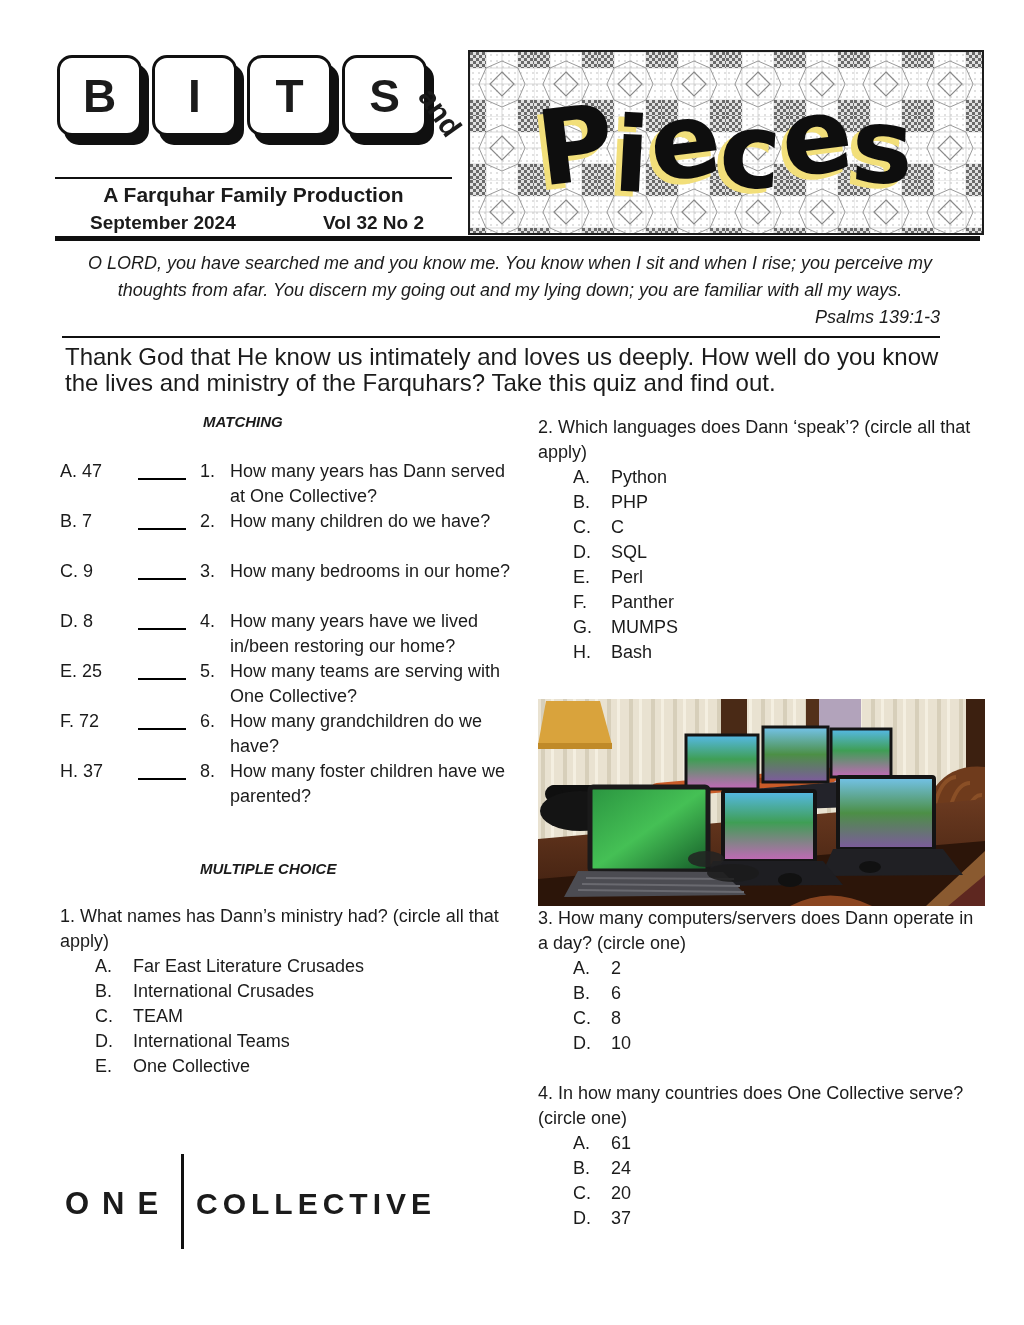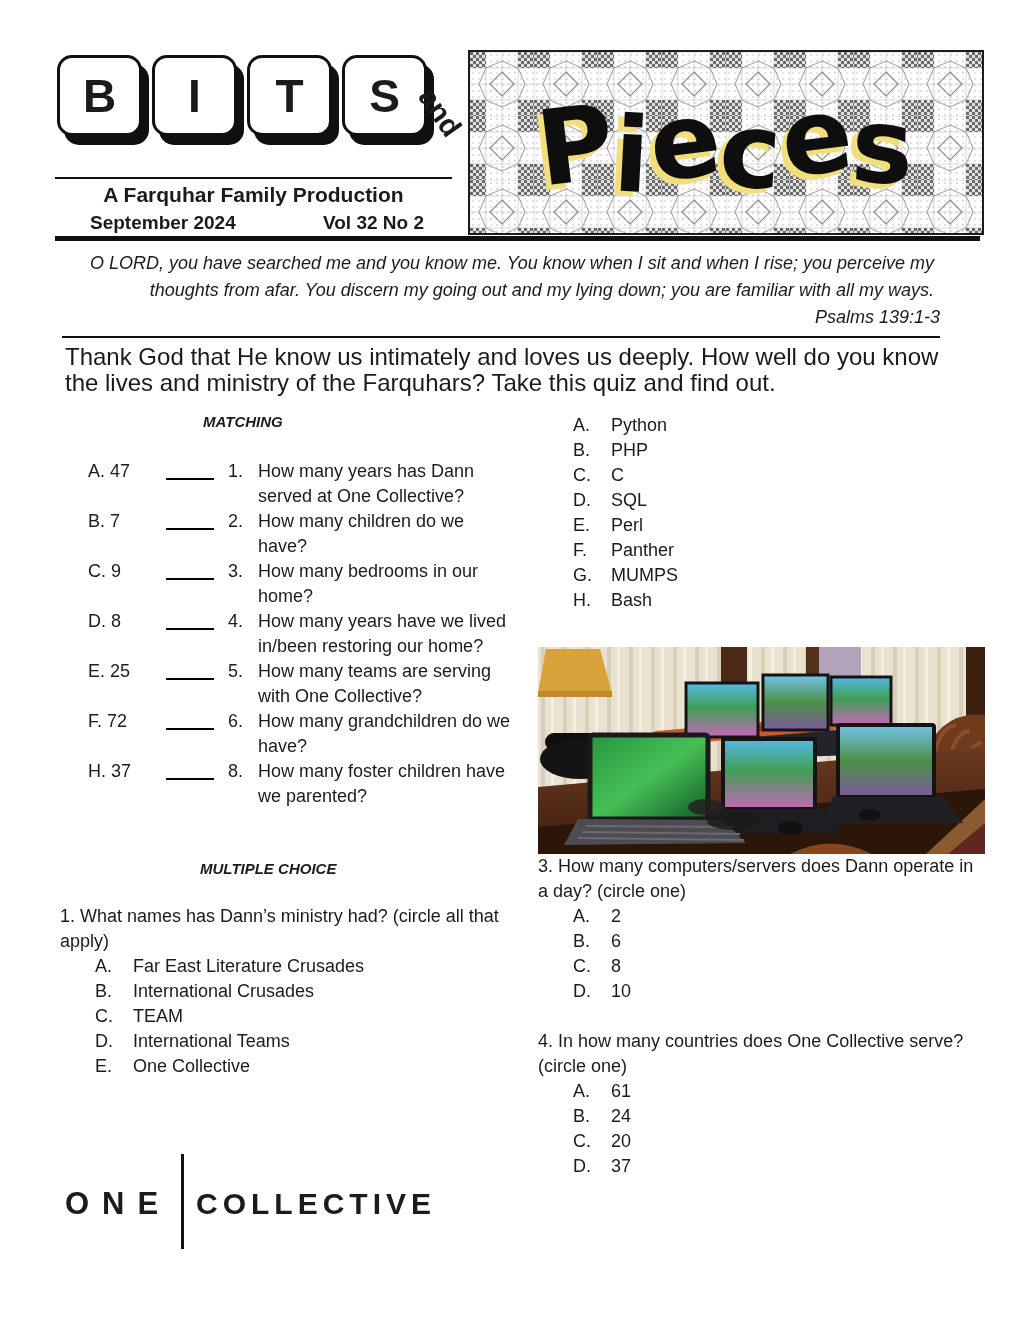--- a/index.html
+++ b/index.html
@@ -35,38 +35,38 @@
   .pieces span:nth-child(even) { transform:rotate(5deg)  translateY(7px);  }
 
   .mast-line  { position:absolute; left:55px; top:177px; width:397px; height:0; border-top:2px solid #101010; }
   .production { position:absolute; left:55px; top:183px; width:397px; text-align:center; font-weight:bold; font-size:21px; }
   .issue-row  { position:absolute; left:55px; top:212px; width:397px; font-weight:bold; font-size:19px; display:flex; }
   .issue-date { padding-left:35px; }
   .issue-vol  { margin-left:auto; padding-right:28px; }
   .thick-rule { position:absolute; left:55px; top:236px; width:925px; height:5px; background:#101010; }
 
   
-  .scripture { position:absolute; left:56px; top:250px; width:878px; text-align:right;
+  .scripture { position:absolute; left:71px; top:250px; width:878px; text-align:center;
                font-style:italic; font-size:18px; line-height:27px; }
   .scripture-ref { position:absolute; left:62px; top:307px; width:878px; text-align:right;
                    font-style:italic; font-size:18px; }
   .scripture-rule { position:absolute; left:62px; top:336px; width:878px; height:0; border-top:2px solid #101010; }
   .intro { position:absolute; left:65px; top:344px; width:888px; font-size:24px; line-height:26px; }
 
   
   .col-left  { position:absolute; left:60px;  top:413px; width:460px; font-size:18px; }
   .col-right { position:absolute; left:538px; top:413px; width:447px; font-size:18px; }
 
   .sec-heading { font-weight:bold; font-size:15px; width:fit-content;font-style:italic; }
   .h-matching { margin-left:143px; }
   .h-mc { margin-left:140px; margin-top:51px; }
 
   .match-grid { margin-top:29px; }
   .mrow { display:grid; grid-template-columns:78px 62px 30px 1fr; min-height:50px;
-          line-height:25px; align-items:start;margin-left:28px; }
+          line-height:25px; align-items:start; }
   .mopt  { white-space:nowrap; }
   .mopt .val { margin-left:5px; }
   .mblank { width:48px; height:19px; border-bottom:2px solid #000; }
   .mq { padding-right:2px; }
 
   .prompt { line-height:25px; margin-top:27px; }
   .opt { display:grid; grid-template-columns:38px 1fr; margin-left:35px; line-height:25px; }
 
   .photo-wrap { margin-top:34px; width:447px; height:207px; overflow:hidden; }
   .q3 .prompt, .q4 .prompt { margin-top:0; }
@@ -223,20 +223,21 @@
           <span>International Teams</span>
         </div>
       <div class="opt">
           <span>E.</span>
           <span>One Collective</span>
         </div>
     </div>
   </div>
 
   <div class="col-right">
+    <div class="prompt" style="margin-top:2px;">2. Which languages does Dann ‘speak’? (circle all that apply)</div>
     <div>
       <div class="opt">
           <span>A.</span>
           <span>Python</span>
         </div>
       <div class="opt">
           <span>B.</span>
           <span>PHP</span>
         </div>
       <div class="opt">

